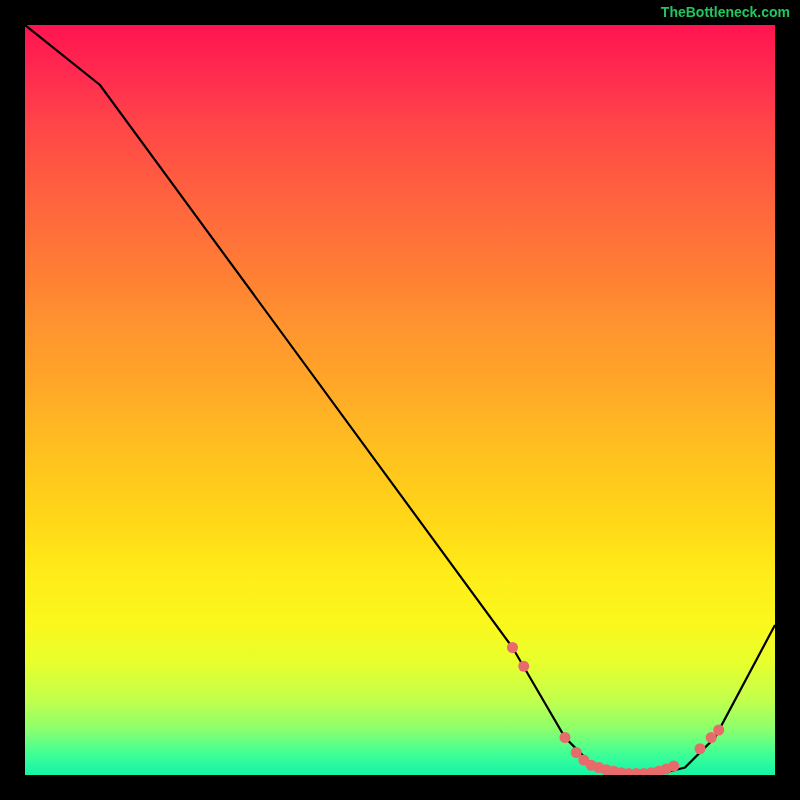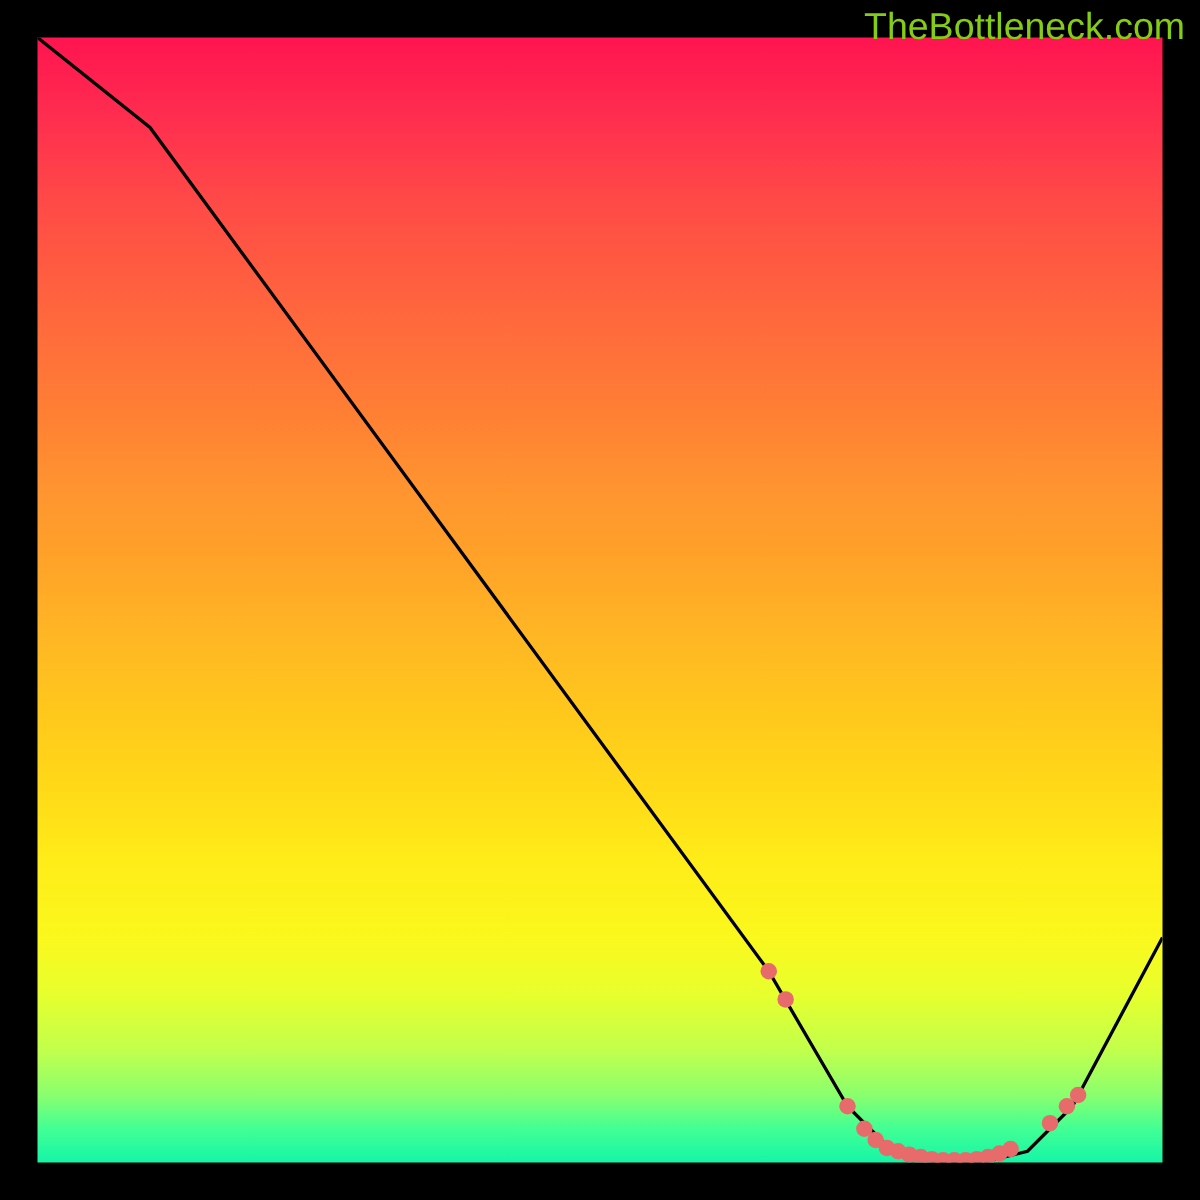--- a/index.html
+++ b/index.html
@@ -7,23 +7,23 @@
     width: 800px;
     height: 800px;
     background: #000;
     position: relative;
     font-family: Arial, sans-serif;
   }
   .watermark {
     position: absolute;
     top: 4px;
     right: 10px;
-    color: #84cc16;
-    font-size: 25px;
-    font-weight: 400;
+    color: #22c55e;
+    font-size: 14px;
+    font-weight: 700;
     z-index: 10;
   }
   .plot-area {
     position: absolute;
     top: 25px;
     left: 25px;
     width: 750px;
     height: 750px;
   }
   .gradient {

